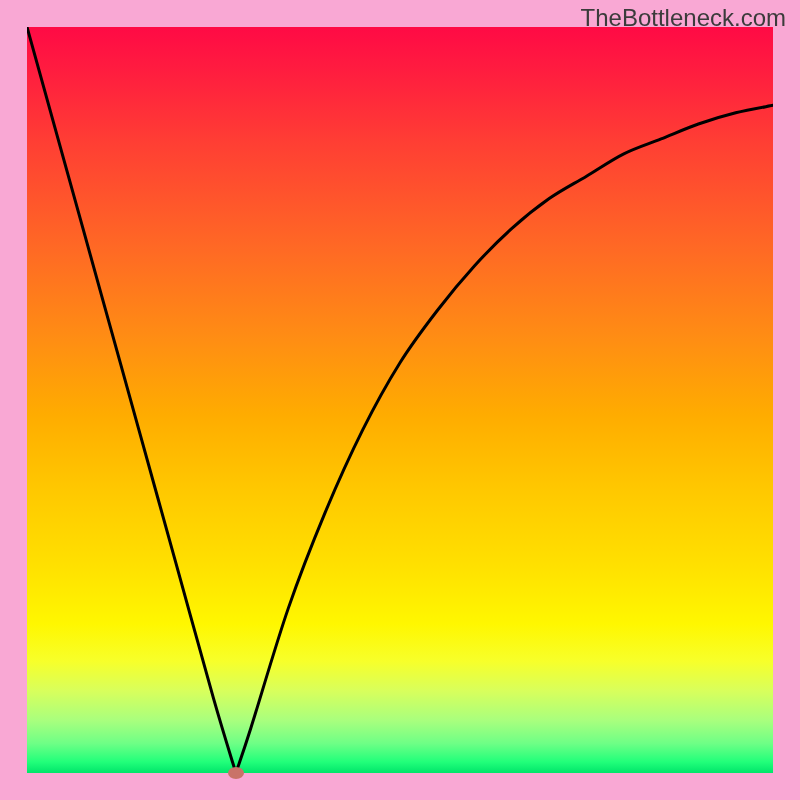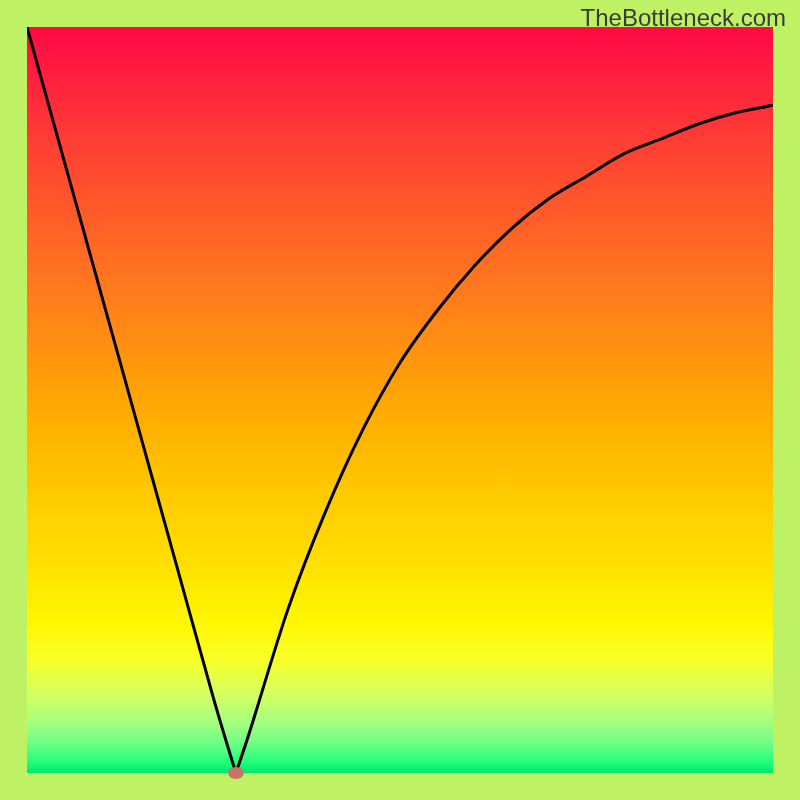--- a/index.html
+++ b/index.html
@@ -7,21 +7,21 @@
     padding: 0;
     width: 800px;
     height: 800px;
     background: #000;
     overflow: hidden;
   }
   .container {
     position: relative;
     width: 800px;
     height: 800px;
-    background: #bef264;
+    background: #f9a8d4;
   }
   .watermark {
     position: absolute;
     top: 4px;
     right: 14px;
     font-family: Arial, Helvetica, sans-serif;
     font-size: 24px;
     font-weight: 400;
     color: #3b3b3b;
     letter-spacing: 0px;

